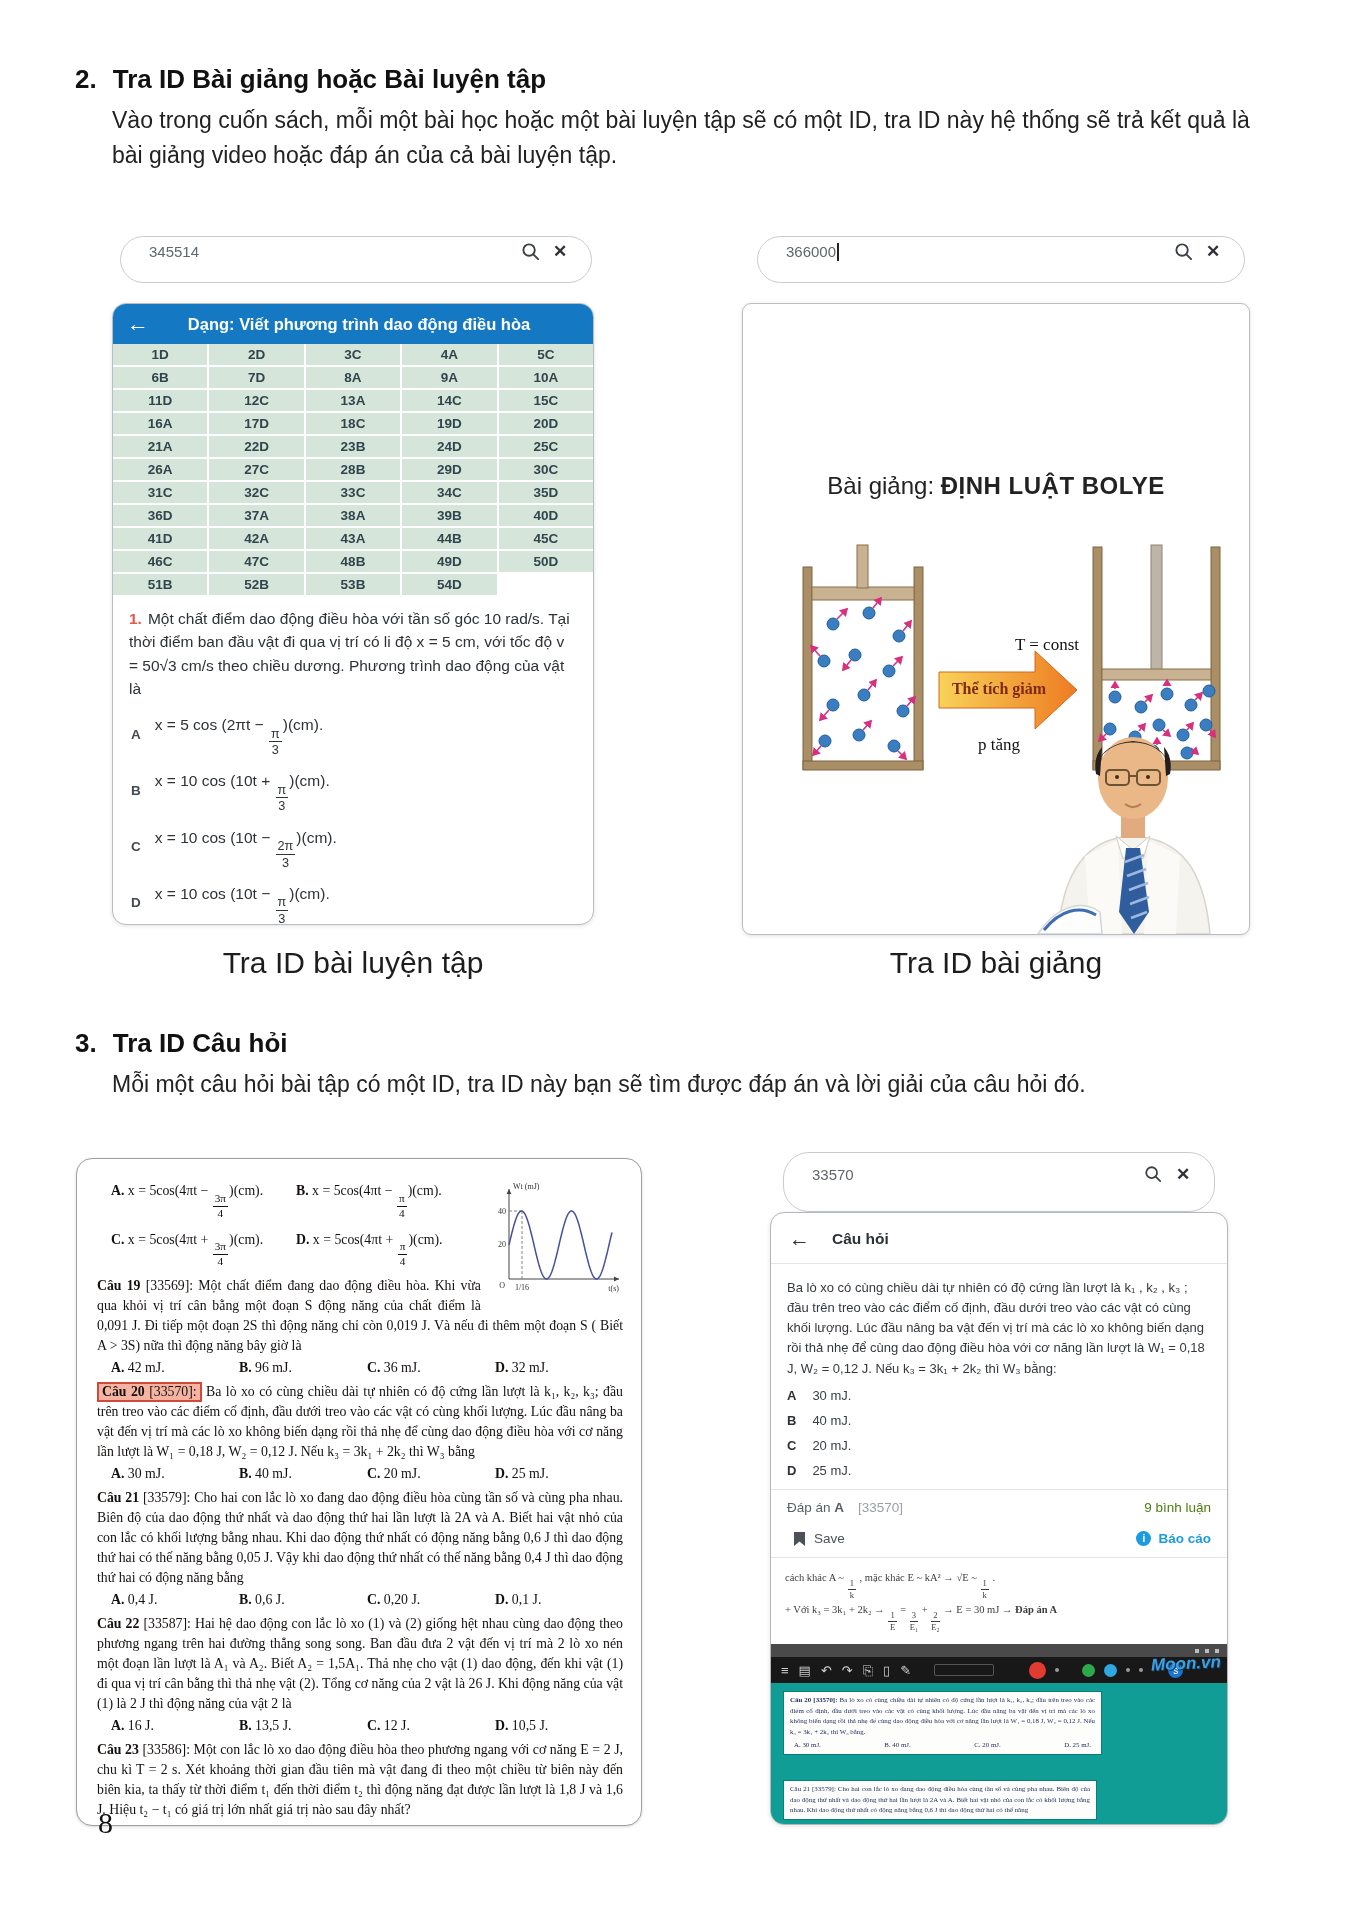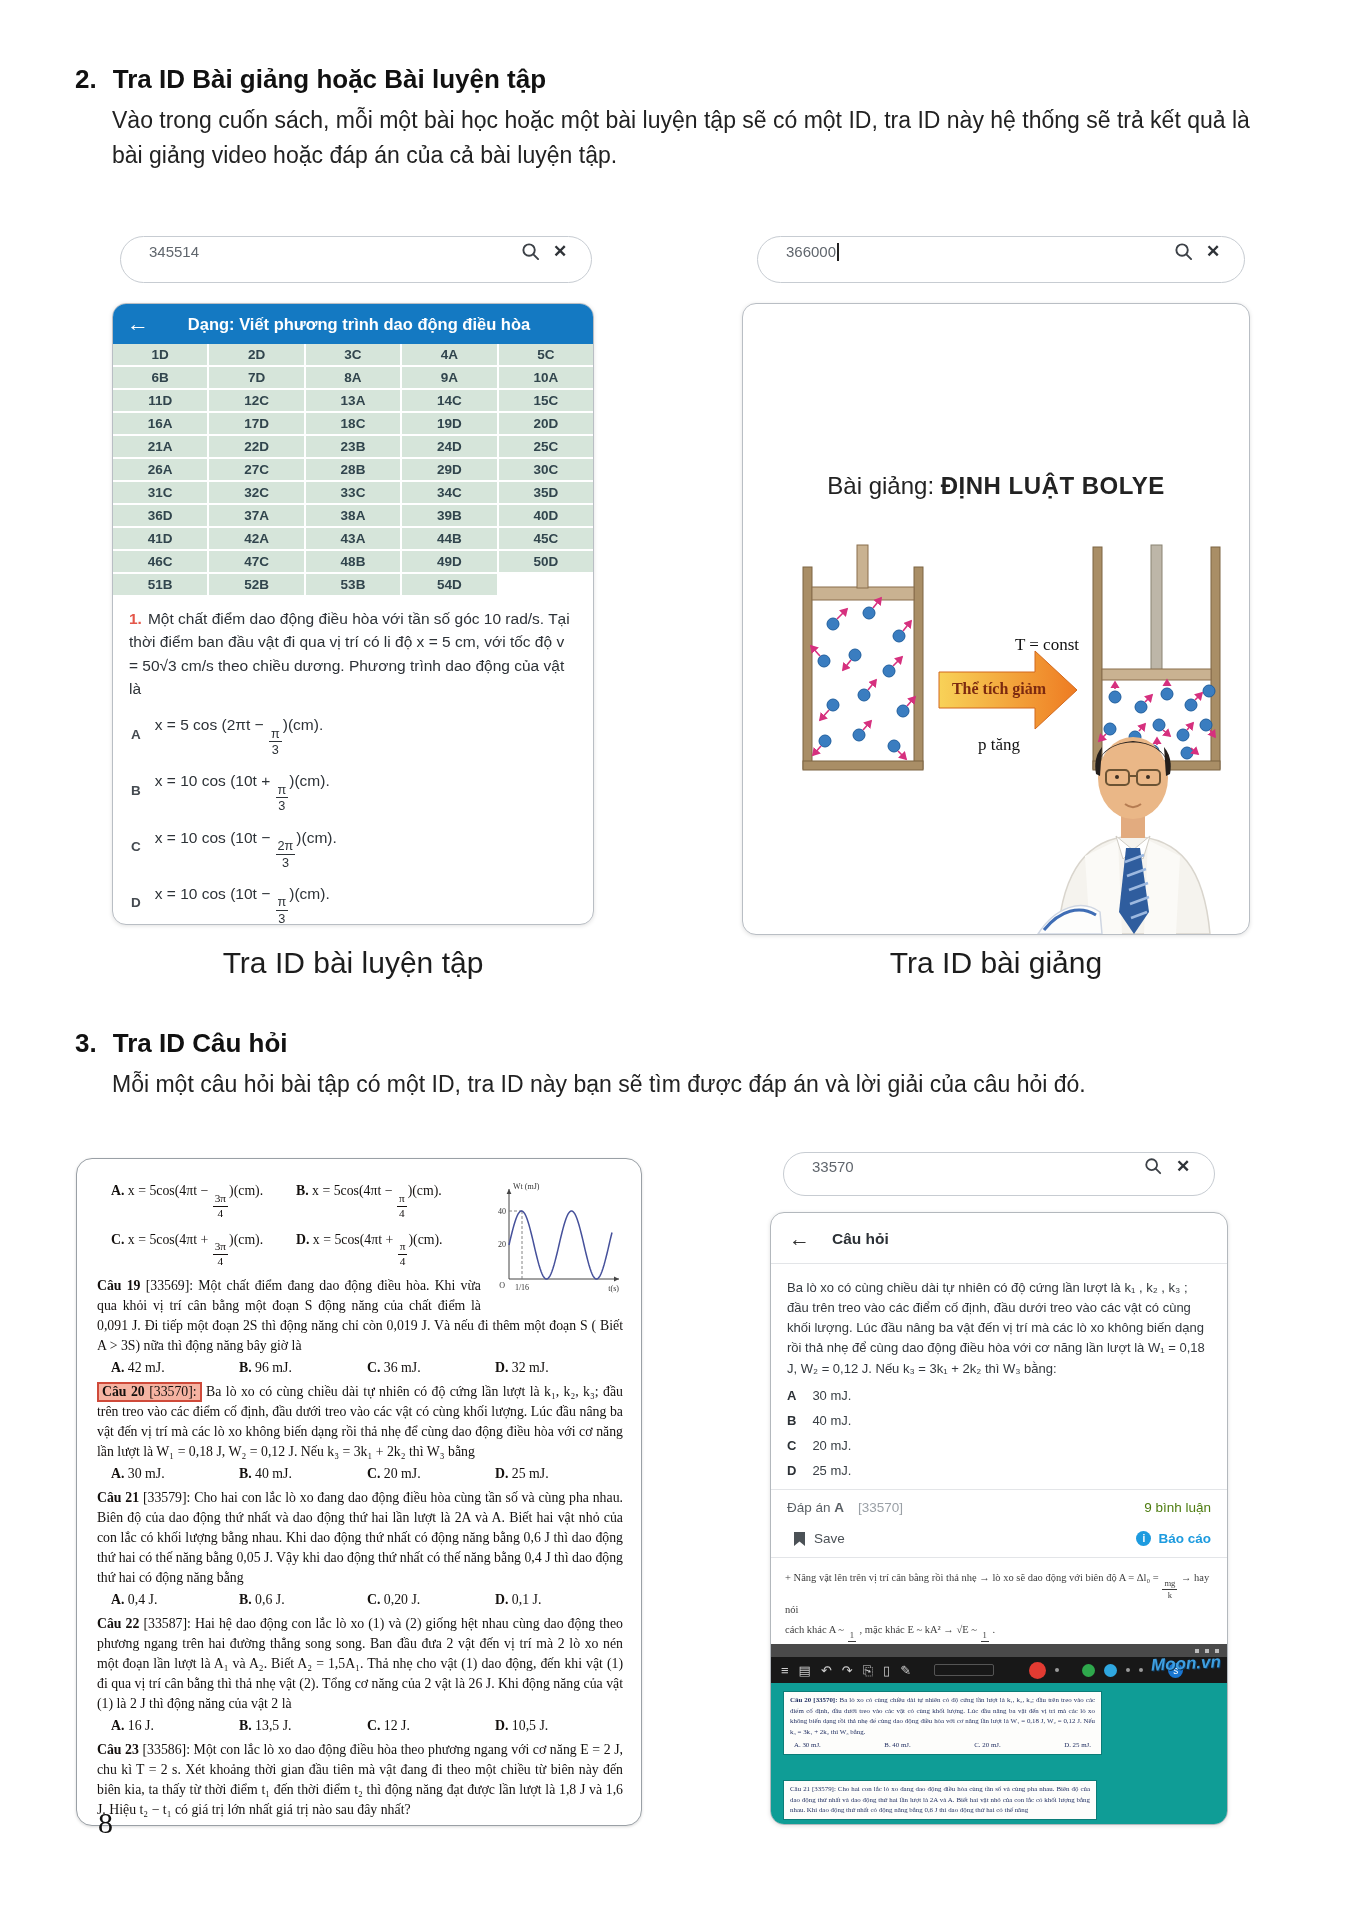--- a/index.html
+++ b/index.html
@@ -230,21 +230,21 @@
     </div>
   <span class="icon-btn">
     <svg width="19" height="19" viewBox="0 0 20 20">
         <circle cx="8.5" cy="8.5" r="6" fill="none" stroke="#3c4147" stroke-width="2"></circle>
         <line x1="13" y1="13" x2="18" y2="18" stroke="#3c4147" stroke-width="2" stroke-linecap="round"></line>
       </svg>
   </span>
   <span class="icon-btn x-glyph">✕</span>
 </div>
 
-<div class="abs app-card" style="left:742px;top:303px;width:508px;height:632px;border-radius:14px;">
+<div class="abs app-card" style="left:742px;top:303px;width:508px;height:632px;border-radius:9px;">
   <div class="abs lecture-title" style="left:0;right:0;top:168px;">
     <span>Bài giảng:</span> <b>ĐỊNH LUẬT BOLYE</b>
   </div>
 
   <div class="abs" style="left:20px;top:235px;width:468px;height:265px;">
     <svg width="468" height="265" viewBox="0 0 468 265">
       <defs>
         <linearGradient id="arrowGrad" x1="0" y1="0" x2="1" y2="0">
           <stop offset="0" stop-color="#f8d258"></stop>
             <stop offset="1" stop-color="#ee7b22"></stop>
@@ -439,21 +439,21 @@
           <span class="bq-opt"><b>C.</b> 12 J.</span>
           <span class="bq-opt"><b>D.</b> 10,5 J.</span>
         </div>
       </div>
       <div class="bq">
         <div class="bq-text"><span class="bq-head"><b>Câu 23</b> [33586]:</span> Một con lắc lò xo dao động điều hòa theo phương ngang với cơ năng E = 2 J, chu kì T = 2 s. Xét khoảng thời gian đầu tiên mà vật đang đi theo một chiều từ biên này đến biên kia, ta thấy từ thời điểm t₁ đến thời điểm t₂ thì động năng đạt được lần lượt là 1,8 J và 1,6 J. Hiệu t₂ − t₁ có giá trị lớn nhất  giá trị nào sau đây nhất?</div>
       </div>
     </div>
 </div>
 
-<div class="abs pill" style="left:783px;top:1152px;width:432px;height:44px;">
+<div class="abs pill" style="left:783px;top:1152px;width:432px;height:60px;">
   <div class="val">
       <span>33570</span>
     </div>
   <span class="icon-btn">
     <svg width="18" height="18" viewBox="0 0 20 20">
         <circle cx="8.5" cy="8.5" r="6" fill="none" stroke="#3c4147" stroke-width="2"></circle>
         <line x1="13" y1="13" x2="18" y2="18" stroke="#3c4147" stroke-width="2" stroke-linecap="round"></line>
       </svg>
   </span>
   <span class="icon-btn x-glyph">✕</span>
@@ -494,24 +494,20 @@
           <path d="M1,1 H12 V15 L6.5,10.5 L1,15 Z" fill="#4b5156"></path>
         </svg>
       <span>Save</span>
     </span>
     <span class="report">
       <span class="info-dot">i</span>
       <span>Báo cáo</span>
     </span>
   </div>
   <div class="solution" id="solution-lines">
-      <div>+ Nâng vật lên trên vị trí cân bằng rồi thả nhẹ → lò xo sẽ dao động với biên độ A = Δl₀ = <span class="frac">
-          <span class="fn">mg</span>
-          <span class="fd">k</span>
-        </span> → hay nói</div>
       <div>cách khác A ~ <span class="frac">
           <span class="fn">1</span>
           <span class="fd">k</span>
         </span> , mặc khác E ~ kA² → √E ~ <span class="frac">
           <span class="fn">1</span>
           <span class="fd">k</span>
         </span> .</div>
       <div>+ Với k₃ = 3k₁ + 2k₂ → <span class="frac">
           <span class="fn">1</span>
           <span class="fd">E</span>

